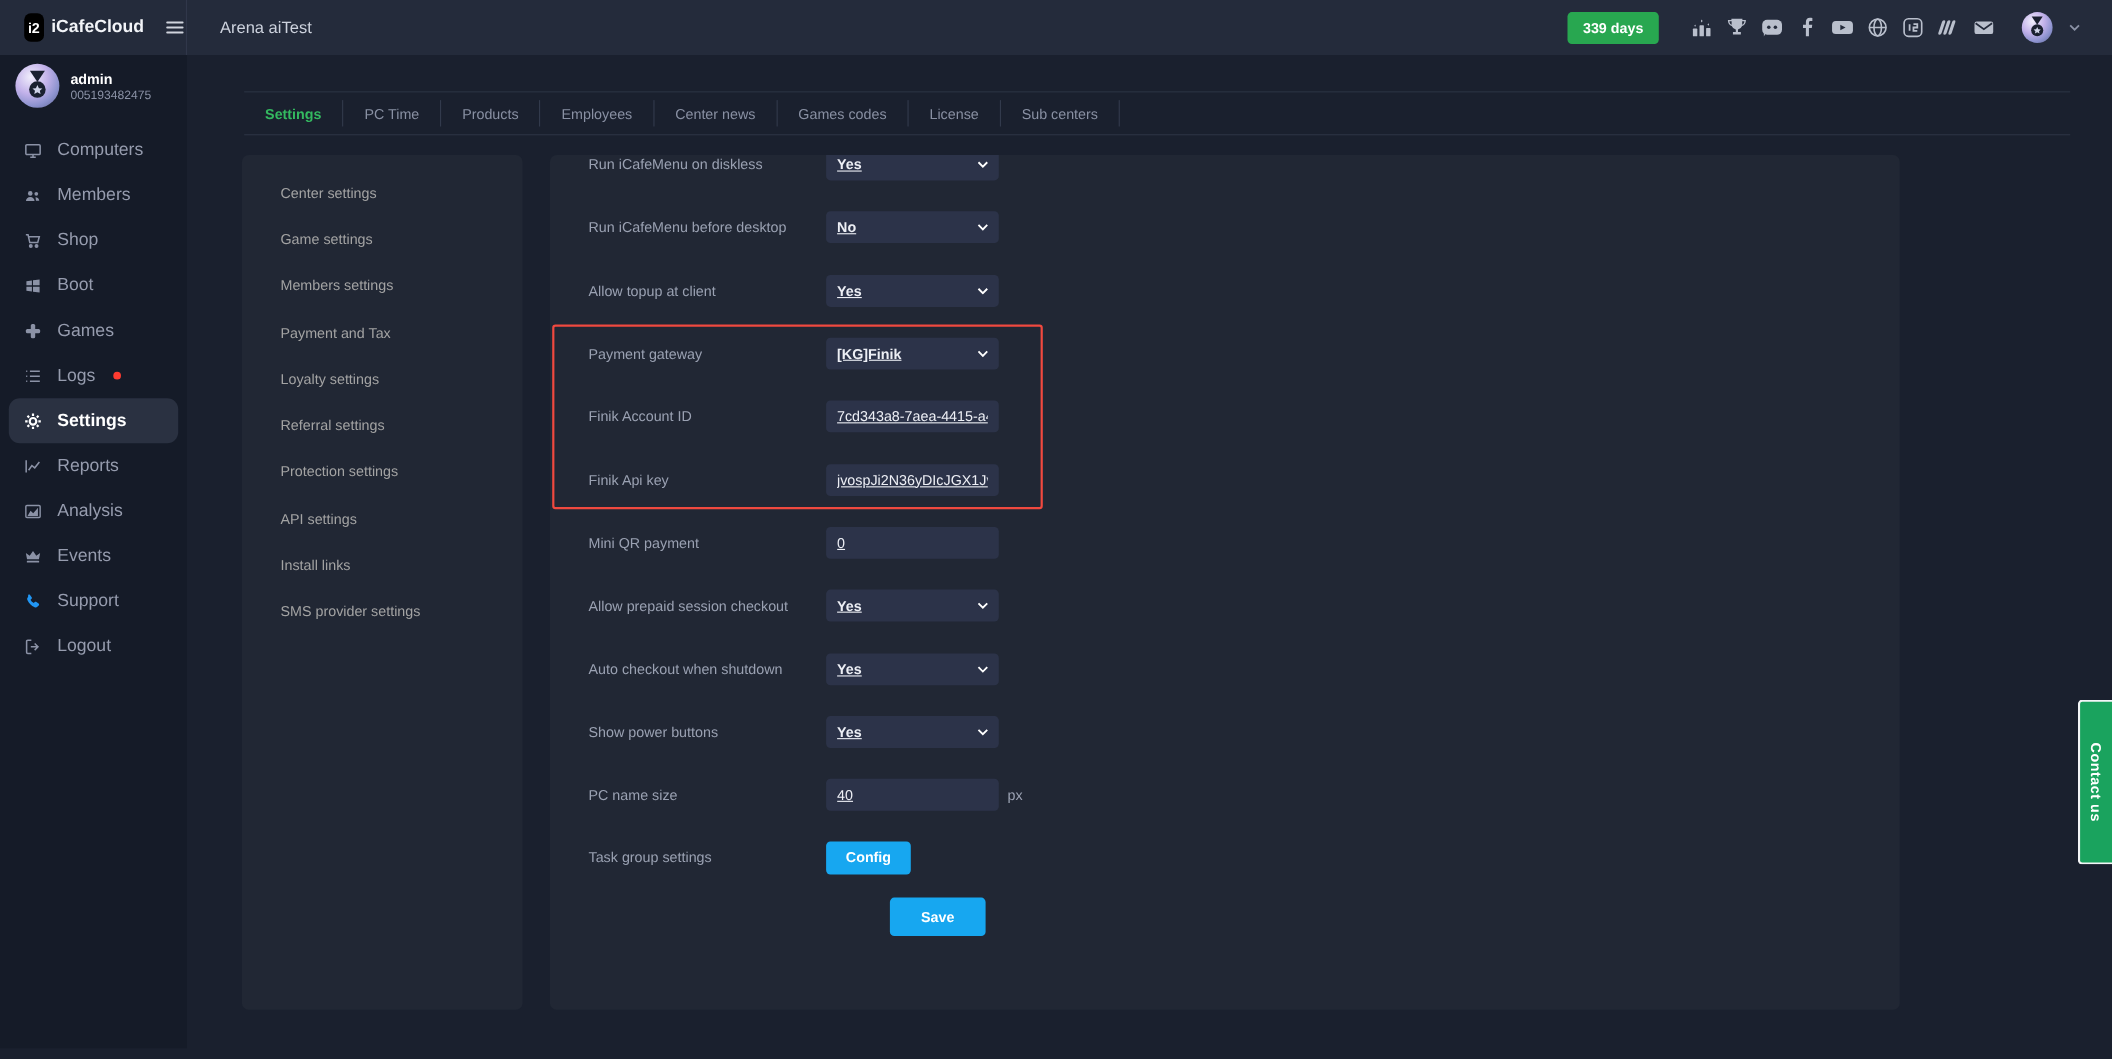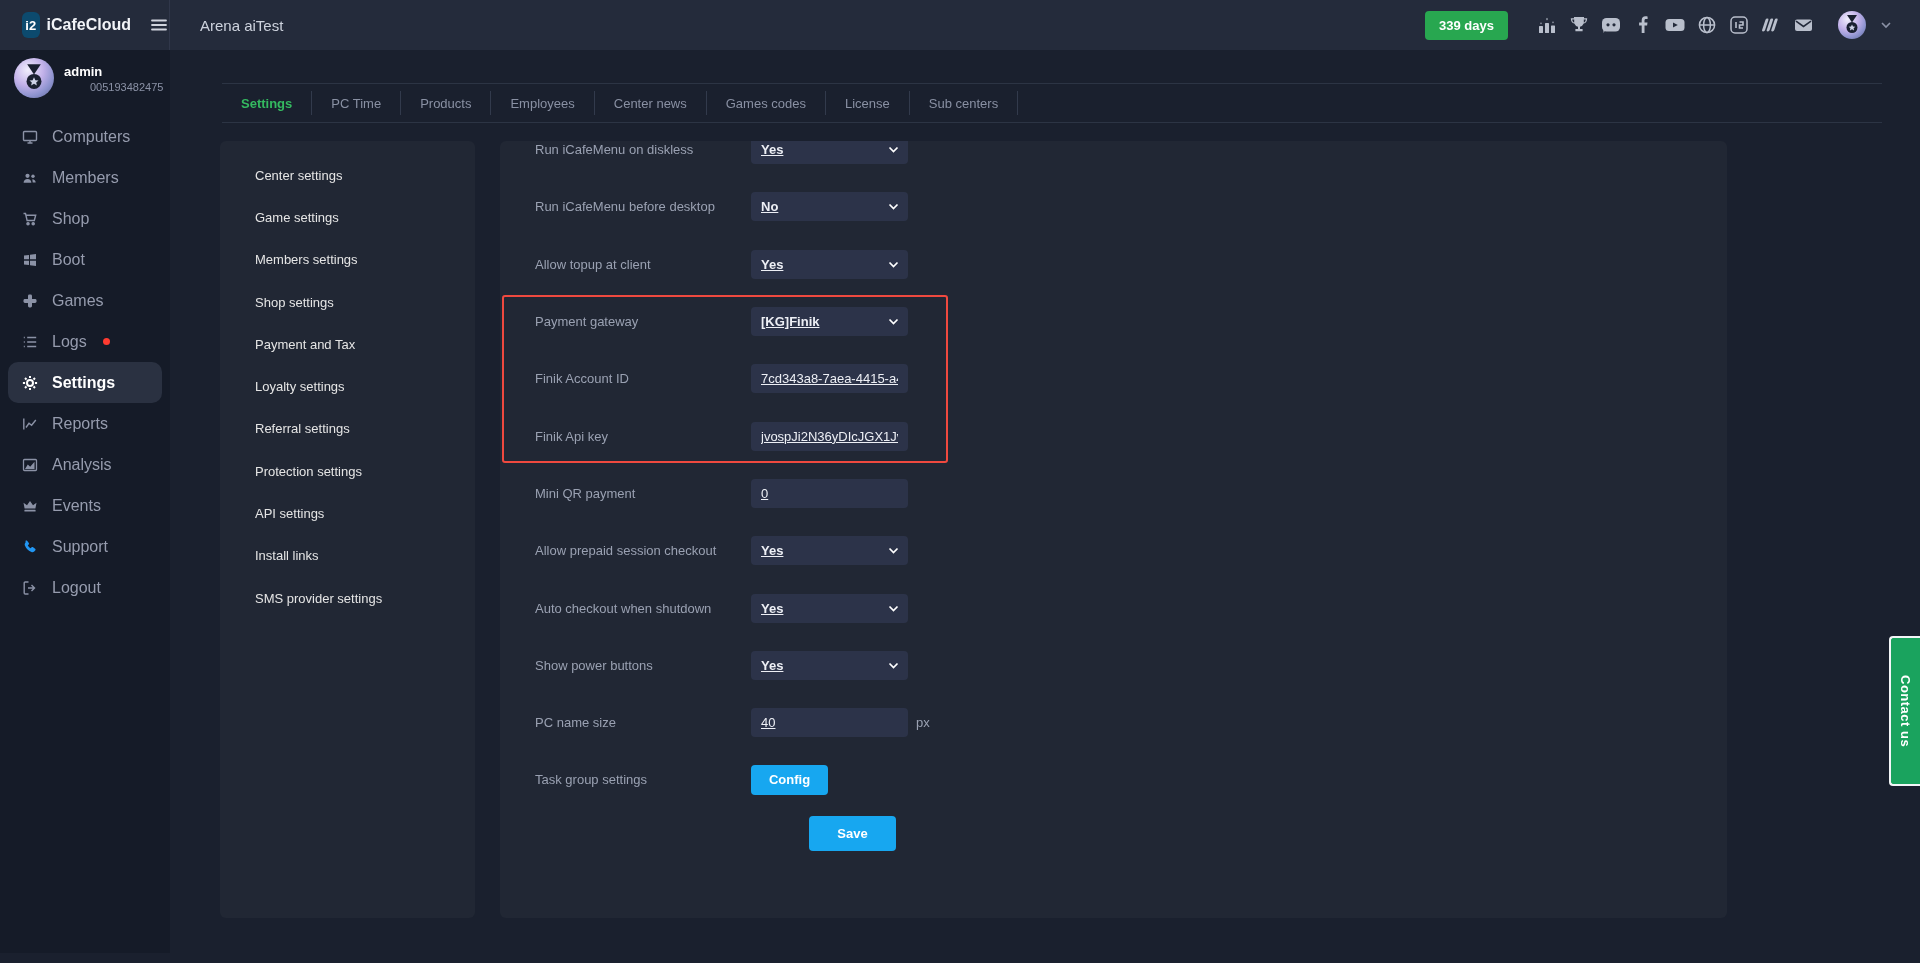--- a/index.html
+++ b/index.html
@@ -4,21 +4,21 @@
 <style>
   * { margin:0; padding:0; box-sizing:border-box; }
   html,body { width:1920px; height:963px; overflow:hidden;
     font-family:"Liberation Sans", sans-serif; background:#1a202e; color:#e8eaf0; }
 
   
   .topbar { position:absolute; left:0; top:0; width:1920px; height:50px;
     background:#242b3b; display:flex; align-items:center; z-index:10; }
   .brand { width:170px; height:50px; display:flex; align-items:center; padding-left:22px;
     border-right:1px solid #30374a; flex:0 0 auto; }
-  .logo-box { width:26px; height:26px; border-radius:6px; background:#0c4a6e; color:#fff;
+  .logo-box { width:26px; height:26px; border-radius:6px; background:#000000; color:#fff;
     font-weight:bold; font-size:13px; display:flex; align-items:center; justify-content:center; }
   .logo-text { font-size:16px; font-weight:700; color:#f2f4f8; margin-left:7px; }
   .hamburger { margin-left:18px; margin-right:0; cursor:pointer; }
   .page-title { margin-left:30px; font-size:15px; color:#cdd2dd; }
   .topbar-right { margin-left:auto; display:flex; align-items:center; padding-right:28px; gap:10px; }
   .days-badge { background:#28a750; color:#fff; font-size:13px; font-weight:700;
     padding:7px 14px; border-radius:4px; margin-right:18px; }
   .tb-icon { width:22px; height:22px; display:flex; align-items:center; justify-content:center; cursor:pointer; }
   .avatar { width:28px; height:28px; border-radius:50%; margin-left:14px; cursor:pointer;
     background:radial-gradient(circle at 35% 30%, #f0eefc, #c3b2ea 40%, #8d93cf 68%, #5a6190);
@@ -26,39 +26,39 @@
   .chev-small { margin-left:4px; cursor:pointer; }
 
   
   .sidebar { position:absolute; left:0; top:40px; width:170px; height:913px; background:#151b28; }
   .user-block { display:flex; align-items:center; padding:18px 0 10px 14px; cursor:pointer; }
   .user-avatar { width:40px; height:40px; border-radius:50%;
     background:radial-gradient(circle at 35% 30%, #f0eefc, #c3b2ea 40%, #8d93cf 68%, #5a6190);
     display:flex; align-items:center; justify-content:center; flex:0 0 auto; }
   .user-meta { margin-left:10px; }
   .user-name { font-size:13px; font-weight:700; color:#fff; }
-  .user-id { font-size:11px; color:#8b92a6; margin-top:2px;margin-left:26px; }
+  .user-id { font-size:11px; color:#8b92a6; margin-top:2px; }
   .nav { margin-top:8px; }
   .nav-item { height:41px; display:flex; align-items:center; padding-left:22px; gap:14px;
     font-size:16px; color:#969cae; cursor:pointer; }
   .nav-item.active { background:#2a3141; border-radius:10px; margin:0 8px; padding-left:14px; color:#fff; font-weight:600; }
   .red-dot { width:7px; height:7px; border-radius:50%; background:#ff3b30; margin-left:2px; }
 
   
   .content { position:absolute; left:170px; top:50px; width:1750px; height:913px; }
   .tabs { position:absolute; left:52px; top:33px; width:1660px; height:40px;
     border-top:1px solid #2c3444; border-bottom:1px solid #2c3444; display:flex; align-items:center; }
   .tab { padding:0 19px; font-size:13px; color:#8990a3; cursor:pointer; height:24px;
     display:flex; align-items:center; border-right:1px solid #323a4c; }
   .tab.active { color:#34b960; font-weight:600; }
 
   .panel { background:#212734; border-radius:6px; position:absolute; top:91px; height:777px; }
   .submenu { left:50px; width:255px; padding-top:13px; }
   .submenu-item { height:42.3px; display:flex; align-items:center; padding-left:35px;
-    font-size:13px; color:#e5e5e5; cursor:pointer; }
+    font-size:13px; color:#a3a3a3; cursor:pointer; }
   .submenu-item.active { color:#fff; font-weight:700; }
 
   .card { left:330px; width:1227px; overflow:hidden; padding-left:35px; }
   .rows { margin-top:-20px; position:relative; }
   .frow { height:57.3px; display:flex; align-items:center; }
   .frow-label { width:216px; font-size:13px; color:#9aa1b2; flex:0 0 auto; }
   .select, .input { width:157px; height:29px; background:#2c3349; border:none; border-radius:4px;
     color:#edeff5; font-size:13px; font-family:"Liberation Sans",sans-serif;text-decoration:underline; }
   .select { display:flex; align-items:center; padding:0 9px 0 10px; cursor:pointer; font-weight:600; }
   .select-value { flex:1; }
@@ -287,21 +287,20 @@
     <div class="tab">Center news</div>
     <div class="tab">Games codes</div>
     <div class="tab">License</div>
     <div class="tab">Sub centers</div>
   </div>
 
   <div class="panel submenu">
     <div class="submenu-item">Center settings</div>
     <div class="submenu-item">Game settings</div>
     <div class="submenu-item">Members settings</div>
-    <div class="submenu-item">Shop settings</div>
     <div class="submenu-item">Payment and Tax</div>
     <div class="submenu-item">Loyalty settings</div>
     <div class="submenu-item">Referral settings</div>
     <div class="submenu-item">Protection settings</div>
     <div class="submenu-item">API settings</div>
     <div class="submenu-item">Install links</div>
     <div class="submenu-item">SMS provider settings</div>
   </div>
 
   <div class="panel card">

